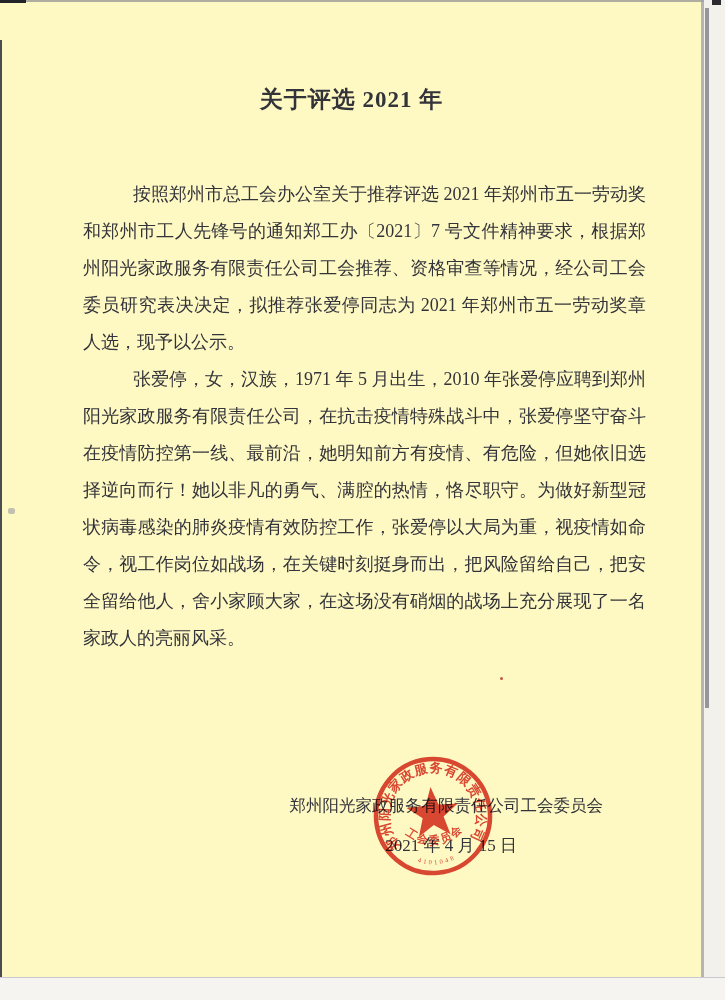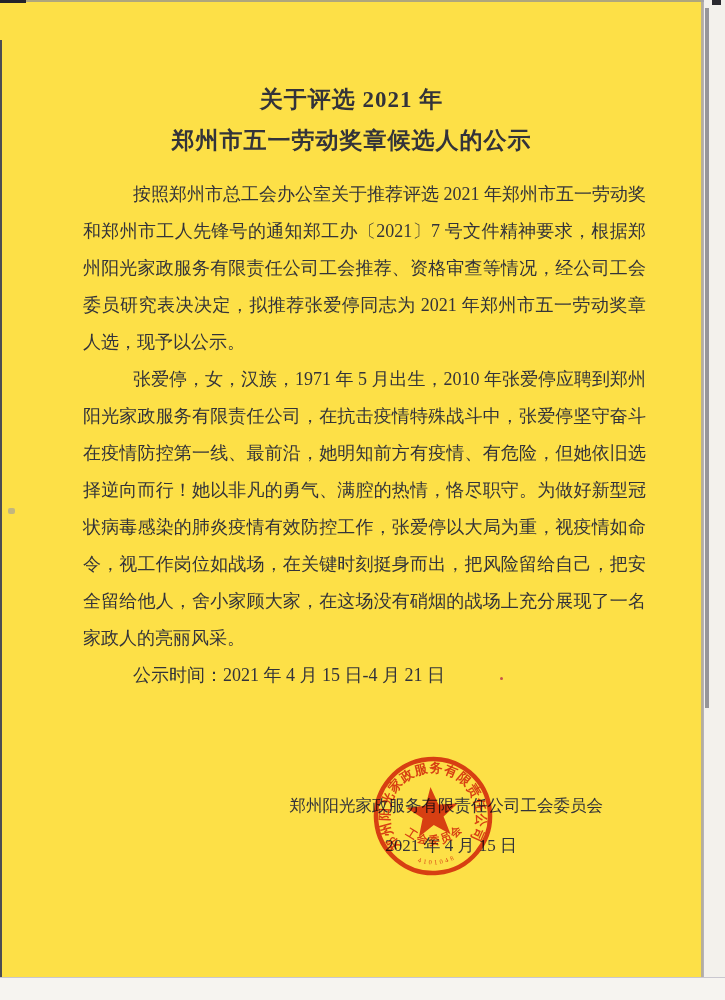--- a/index.html
+++ b/index.html
@@ -4,21 +4,21 @@
 <style>
   html,body{margin:0;padding:0;}
   body{
     width:725px;height:1000px;position:relative;overflow:hidden;
     background:#f3f1ed;
     font-family:"Liberation Serif","DejaVu Serif",serif;
   }
   
   .page{
     position:absolute;left:0;top:0;width:703px;height:977px;
-    background:#fde047;
+    background:#fef9c3;
     color:#33333a;
   }
   .edge-top{position:absolute;left:0;top:0;width:725px;height:2px;background:#8d8d93;opacity:.7;}
   .edge-top-black{position:absolute;left:0;top:0;width:26px;height:3px;background:#23232a;}
   .edge-left{position:absolute;left:0;top:40px;width:2px;height:937px;background:#4c4c52;}
   .edge-right-line{position:absolute;left:701px;top:0;width:3px;height:977px;background:#a5a3ad;opacity:.8;}
   .right-strip{position:absolute;left:704px;top:0;width:21px;height:977px;background:#f3f1ec;}
   .right-strip-shadow{position:absolute;left:705px;top:8px;width:4px;height:700px;background:#77767e;opacity:.75;}
   .corner-speck{position:absolute;left:712px;top:0;width:9px;height:5px;background:#2a2a30;}
   .bottom-strip{position:absolute;left:0;top:977px;width:725px;height:23px;background:#f6f4f0;border-top:1px solid #c9c7cf;}
@@ -41,26 +41,24 @@
     transform:rotate(-5deg);
   }
   .seal svg{display:block;}
 </style>
 </head>
 <body>
 
 <div class="page">
 
   <div class="title title-1">关于评选 2021 年</div>
-  <div class="title title-2">郑州市五一劳动奖章候选人的公示</div>
 
   <div class="body-text">
     <p>按照郑州市总工会办公室关于推荐评选 2021 年郑州市五一劳动奖和郑州市工人先锋号的通知郑工办〔2021〕7 号文件精神要求，根据郑州阳光家政服务有限责任公司工会推荐、资格审查等情况，经公司工会委员研究表决决定，拟推荐张爱停同志为 2021 年郑州市五一劳动奖章人选，现予以公示。</p>
     <p>张爱停，女，汉族，1971 年 5 月出生，2010 年张爱停应聘到郑州阳光家政服务有限责任公司，在抗击疫情特殊战斗中，张爱停坚守奋斗在疫情防控第一线、最前沿，她明知前方有疫情、有危险，但她依旧选择逆向而行！她以非凡的勇气、满腔的热情，恪尽职守。为做好新型冠状病毒感染的肺炎疫情有效防控工作，张爱停以大局为重，视疫情如命令，视工作岗位如战场，在关键时刻挺身而出，把风险留给自己，把安全留给他人，舍小家顾大家，在这场没有硝烟的战场上充分展现了一名家政人的亮丽风采。</p>
-    <p>公示时间：2021 年 4 月 15 日-4 月 21 日</p>
   </div>
 
   <div class="signature">郑州阳光家政服务有限责任公司工会委员会</div>
   <div class="doc-date">2021 年 4 月 15 日</div>
 </div>
 
 <div class="edge-top"></div>
 <div class="edge-top-black"></div>
 <div class="edge-left"></div>
 <div class="edge-right-line"></div>

